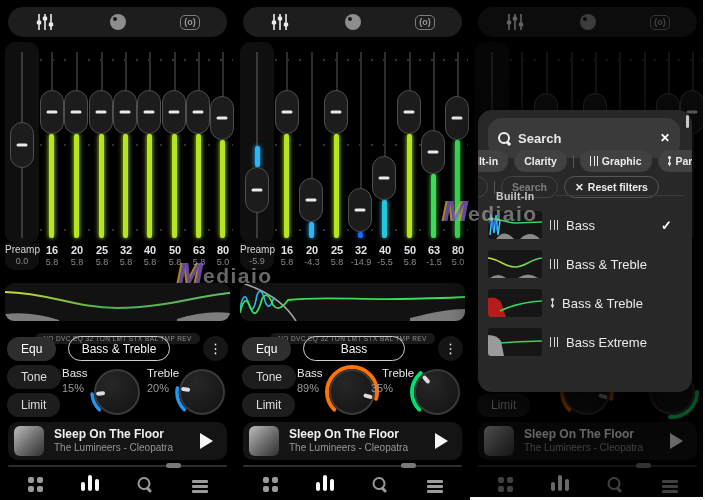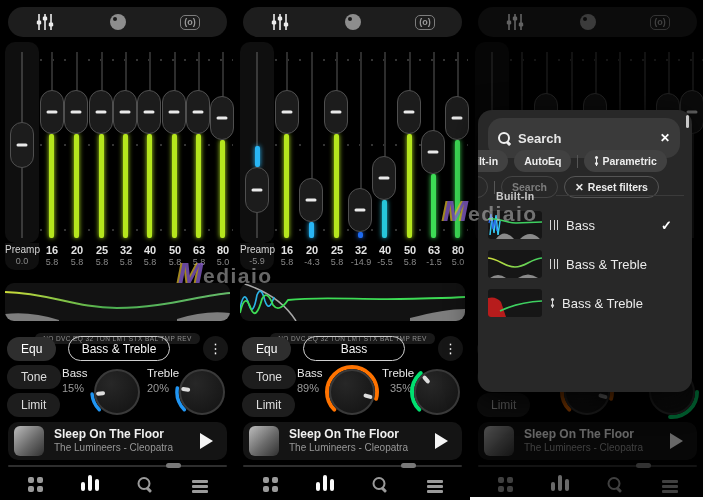--- a/index.html
+++ b/index.html
@@ -389,21 +389,21 @@
 
     <span class="klab" style="left:62px;top:367px">Bass</span>
     <span class="kval" style="left:62px;top:382px">89%</span>
     <svg class="arc" style="left:89px;top:364px" width="56" height="56">
       <circle cx="28" cy="28" r="25" fill="none" stroke="#ff7300" stroke-width="4" pathLength="100" stroke-dasharray="66.8 100" stroke-linecap="round" transform="rotate(135 28 28)"></circle>
       </svg>
     <div class="knob" style="left:94px;top:369px">
         <i class="ki" style="transform:rotate(15deg) translateX(12px)"></i>
       </div>
     <span class="klab" style="left:147px;top:367px">Treble</span>
-    <span class="kval" style="left:155px;top:382px">35%</span>
+    <span class="kval" style="left:136px;top:382px">35%</span>
     <svg class="arc" style="left:174px;top:364px" width="56" height="56">
       <circle cx="28" cy="28" r="25" fill="none" stroke="#00e070" stroke-width="4" pathLength="100" stroke-dasharray="26.3 100" stroke-linecap="round" transform="rotate(135 28 28)"></circle>
       </svg>
     <div class="knob" style="left:179px;top:369px">
         <i class="ki" style="transform:rotate(229deg) translateX(12px)"></i>
       </div>
 
     <div class="song">
       <span class="art"></span>
       <span class="stitle">Sleep On The Floor</span>
@@ -520,22 +520,26 @@
   <div id="popup">
     <i class="scrollmark"></i>
     <div class="search">
       <i class="mag"></i>
       <span class="searchtxt">Search</span>
       <span class="closex">✕</span>
     </div>
 
     <div class="chiprow" style="left:-26px;top:40px">
       <span class="chip">Built-in</span>
-      <span class="chip">AutoEq</span>
+      <span class="chip">Clarity</span>
       <i class="cdiv"></i>
+      <span class="chip">
+          <i class="icoG"></i>
+          <span>Graphic</span>
+        </span>
       <span class="chip">
           <i class="icoP"></i>
           <span>Parametric</span>
         </span>
     </div>
 
     <div class="chiprow" style="left:-38px;top:66px">
       <span class="chip outl dim2" style="width:48px"></span>
       <i class="cdiv"></i>
       <span class="chip outl dim2">Search</span>
@@ -576,20 +580,28 @@
       <span class="plabel">Bass &amp; Treble</span>
     </div>
     <div class="prow" style="top:176px">
       <span class="thumb"><svg width="54" height="28" viewBox="0 0 54 28">
             <path d="M0,28 L0,9 Q8,7 13,13 L18,28 Z" fill="#b71c1c"></path>
             <path d="M12,22 C26,15 38,13 54,12" stroke="#3ed060" stroke-width="1.6" fill="none"></path>
           </svg></span>
       <i class="icoP" style="color:#d5d5d5"></i>
       <span class="plabel">Bass &amp; Treble</span>
     </div>
+    <div class="prow" style="top:215px">
+      <span class="thumb"><svg width="54" height="28" viewBox="0 0 54 28">
+            <path d="M0,28 L0,7 Q9,7 13,13 L16,28 Z" fill="#9a9a9a"></path>
+            <path d="M13,15 C28,14 40,13 54,13" stroke="#3ed060" stroke-width="1.6" fill="none"></path>
+          </svg></span>
+      <i class="icoG" style="color:#d5d5d5"></i>
+      <span class="plabel">Bass Extreme</span>
+    </div>
   </div>
 
   <div class="wm" style="left:178px;top:256px">
     <span class="m">M</span><span class="r">ediaio</span>
   </div>
   <div class="wm" style="left:443px;top:194px">
     <span class="m">M</span><span class="r">ediaio</span>
   </div>
 
   <i class="edgeR"></i>

